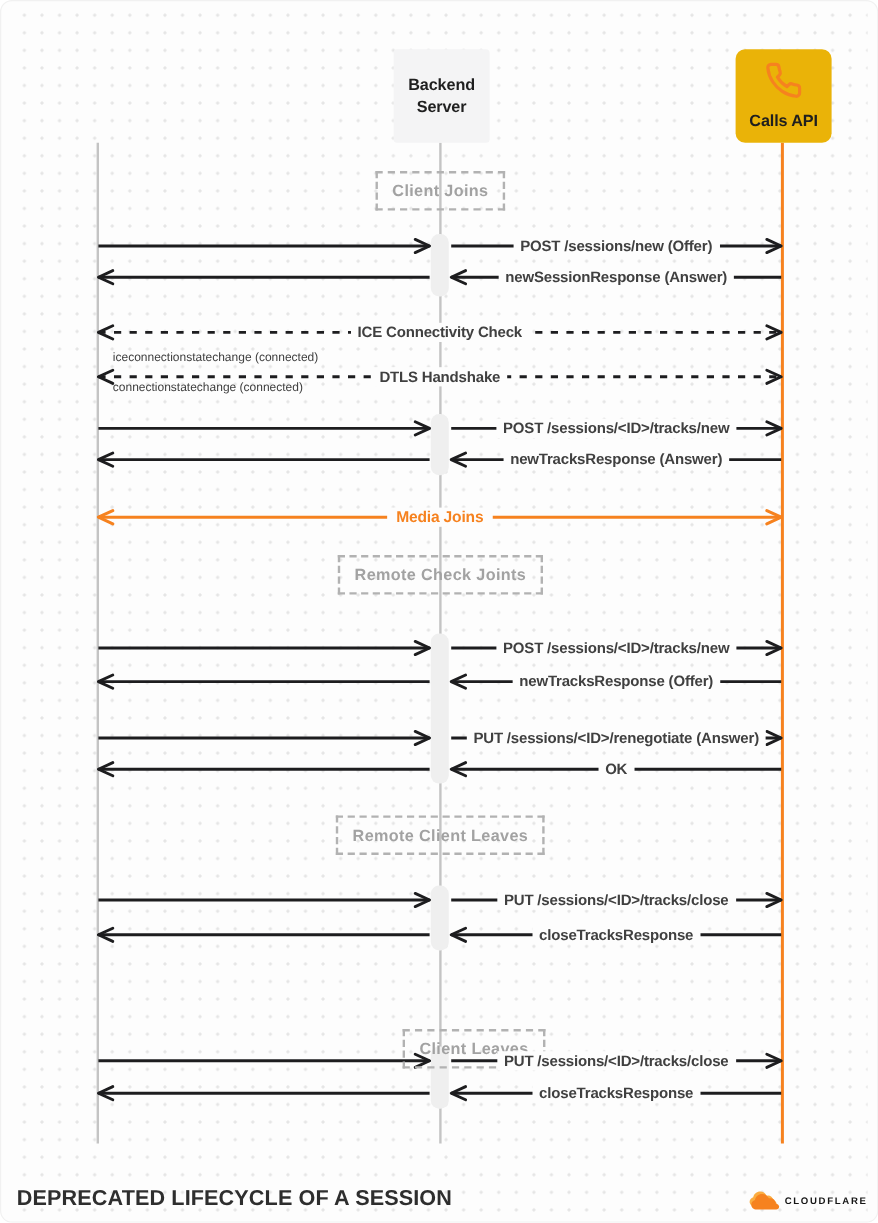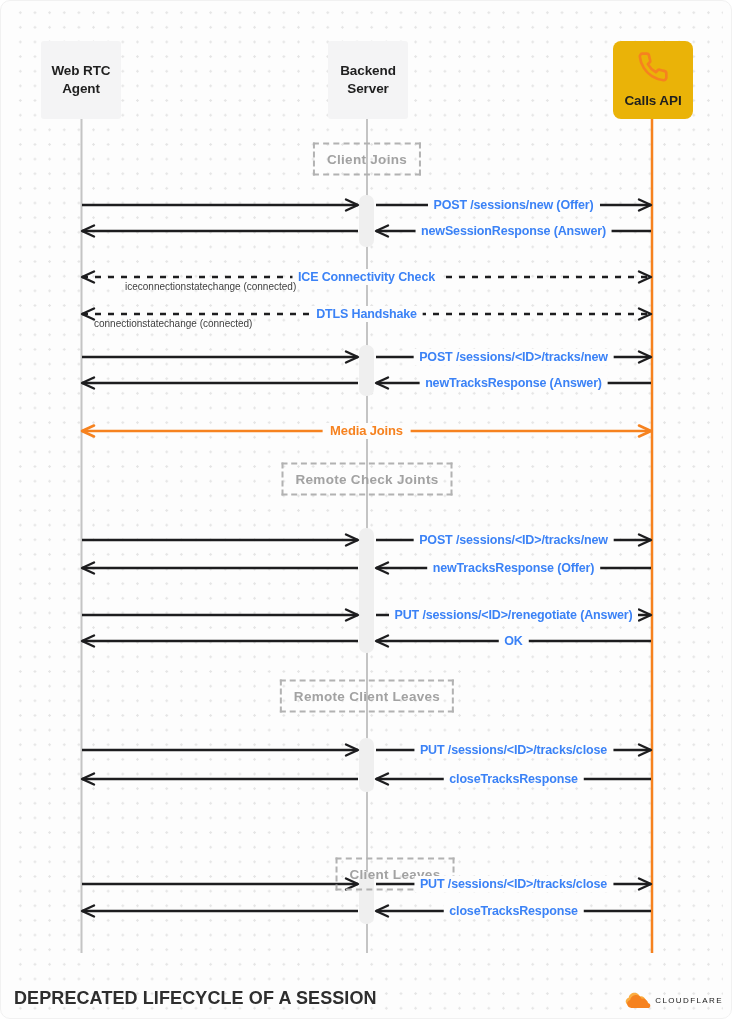--- a/index.html
+++ b/index.html
@@ -31,39 +31,39 @@
   
   .section-box{
     position:absolute;left:366px;transform:translate(-50%,-50%);z-index:2;
     border:2px dashed #B2B2B2;padding:0 12px;line-height:29px;height:29px;
     font-size:13.5px;font-weight:bold;color:#A2A2A2;letter-spacing:0.3px;
     white-space:nowrap;background:transparent;
   }
   
   .msg-label{
     position:absolute;transform:translate(-50%,-50%);
-    font-size:12.5px;font-weight:bold;color:#3b82f6;letter-spacing:-0.15px;
+    font-size:12.5px;font-weight:bold;color:#404040;letter-spacing:-0.15px;
     white-space:nowrap;background:#FDFDFD;padding:0 6px;line-height:16px;
   }
   .media-label{color:#F6821F;font-size:13px;padding:0 8px;}
   .msg-note{
     position:absolute;font-size:10px;font-weight:normal;color:#3E3E3E;
     white-space:nowrap;line-height:12px;
   }
   
   .title{
     position:absolute;left:13px;top:987px;z-index:2;
     font-size:18px;font-weight:bold;color:#2E2E2E;letter-spacing:0.1px;
   }
   .brand{
     position:absolute;right:8px;top:990px;z-index:2;
     display:flex;align-items:center;gap:3px;
   }
   .brand-word{
-    font-size:8px;font-weight:normal;color:#161616;letter-spacing:1.4px;
+    font-size:8px;font-weight:bold;color:#161616;letter-spacing:1.4px;
   }
 </style>
 </head>
 <body>
 
 <div class="canvas">
   <div class="dots"></div>
 
   <svg class="layer" width="732" height="1019">
     <g>
@@ -186,45 +186,41 @@
           <line x1="81" y1="910" x2="357" y2="910" stroke="#1D1D1F" stroke-width="2.4"></line>
           <path d="M 93 904.5 L 81 910 L 93 915.5" fill="none" stroke="#1D1D1F" stroke-width="2.4" stroke-linecap="round" stroke-linejoin="round"></path>
         </g>
         <g>
           <line x1="375" y1="910" x2="650" y2="910" stroke="#1D1D1F" stroke-width="2.4"></line>
           <path d="M 387 904.5 L 375 910 L 387 915.5" fill="none" stroke="#1D1D1F" stroke-width="2.4" stroke-linecap="round" stroke-linejoin="round"></path>
         </g>
       </g>
   </svg>
 
-  <div class="actor" style="left:40px;">
-    <div class="actor-label">Web RTC
-Agent</div>
-  </div>
   <div class="actor" style="left:327px;">
     <div class="actor-label">Backend
 Server</div>
   </div>
   <div class="actor calls" style="left:612px;">
     <svg width="32" height="32" viewBox="0 0 24 24">
       <path d="M22 16.92v3a2 2 0 0 1-2.18 2 19.79 19.79 0 0 1-8.63-3.07 19.5 19.5 0 0 1-6-6 19.79 19.79 0 0 1-3.07-8.67A2 2 0 0 1 4.11 2h3a2 2 0 0 1 2 1.72 12.84 12.84 0 0 0 .7 2.81 2 2 0 0 1-.45 2.11L8.09 9.91a16 16 0 0 0 6 6l1.27-1.27a2 2 0 0 1 2.11-.45 12.84 12.84 0 0 0 2.81.7A2 2 0 0 1 22 16.92z" fill="none" stroke="#F6821F" stroke-width="2" stroke-linecap="round" stroke-linejoin="round"></path>
     </svg>
     <div class="actor-label">Calls API</div>
   </div>
 
   <div class="section-box" style="top:158px;">Client Joins</div>
   <div class="section-box" style="top:478px;">Remote Check Joints</div>
   <div class="section-box" style="top:695px;">Remote Client Leaves</div>
   <div class="section-box" style="top:873px;margin-left:28px;">Client Leaves</div>
 
   <div class="label-layer" id="label-layer">
       <span class="msg-label" style="left: 512.5px; top: 204px;">POST /sessions/new (Offer)</span>
       <span class="msg-label" style="left: 512.5px; top: 230px;">newSessionResponse (Answer)</span>
       <span class="msg-label" style="left: 365.5px; top: 276px;">ICE Connectivity Check</span>
-      <span class="msg-note" style="left: 93px; top: 280px; margin-left: 31px;">iceconnectionstatechange (connected)</span>
+      <span class="msg-note" style="left: 93px; top: 292px;">iceconnectionstatechange (connected)</span>
       <span class="msg-label" style="left: 365.5px; top: 313px;">DTLS Handshake</span>
       <span class="msg-note" style="left: 93px; top: 317px;">connectionstatechange (connected)</span>
       <span class="msg-label" style="left: 512.5px; top: 356px;">POST /sessions/&lt;ID&gt;/tracks/new</span>
       <span class="msg-label" style="left: 512.5px; top: 382px;">newTracksResponse (Answer)</span>
       <span class="msg-label media-label" style="left: 365.5px; top: 430px;">Media Joins</span>
       <span class="msg-label" style="left: 512.5px; top: 539px;">POST /sessions/&lt;ID&gt;/tracks/new</span>
       <span class="msg-label" style="left: 512.5px; top: 567px;">newTracksResponse (Offer)</span>
       <span class="msg-label" style="left: 512.5px; top: 614px;">PUT /sessions/&lt;ID&gt;/renegotiate (Answer)</span>
       <span class="msg-label" style="left: 512.5px; top: 640px;">OK</span>
       <span class="msg-label" style="left: 512.5px; top: 749px;">PUT /sessions/&lt;ID&gt;/tracks/close</span>

